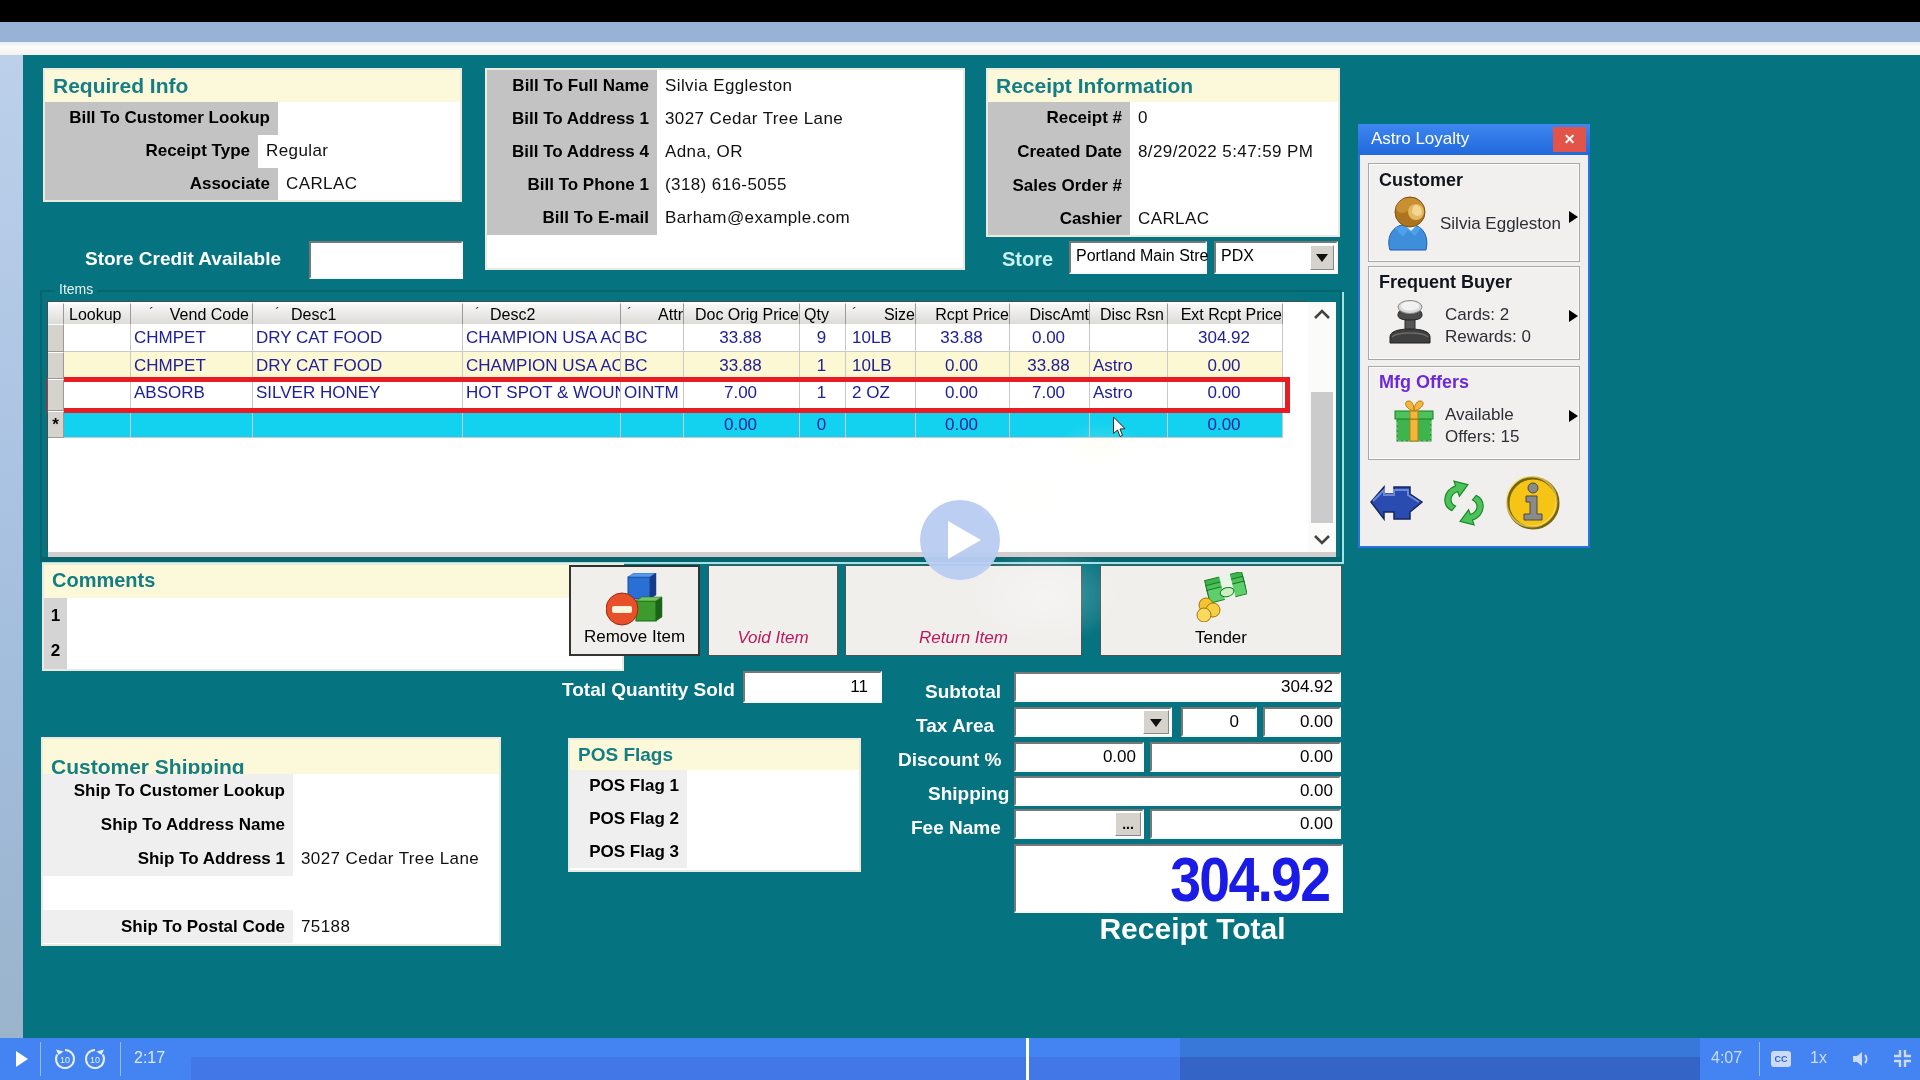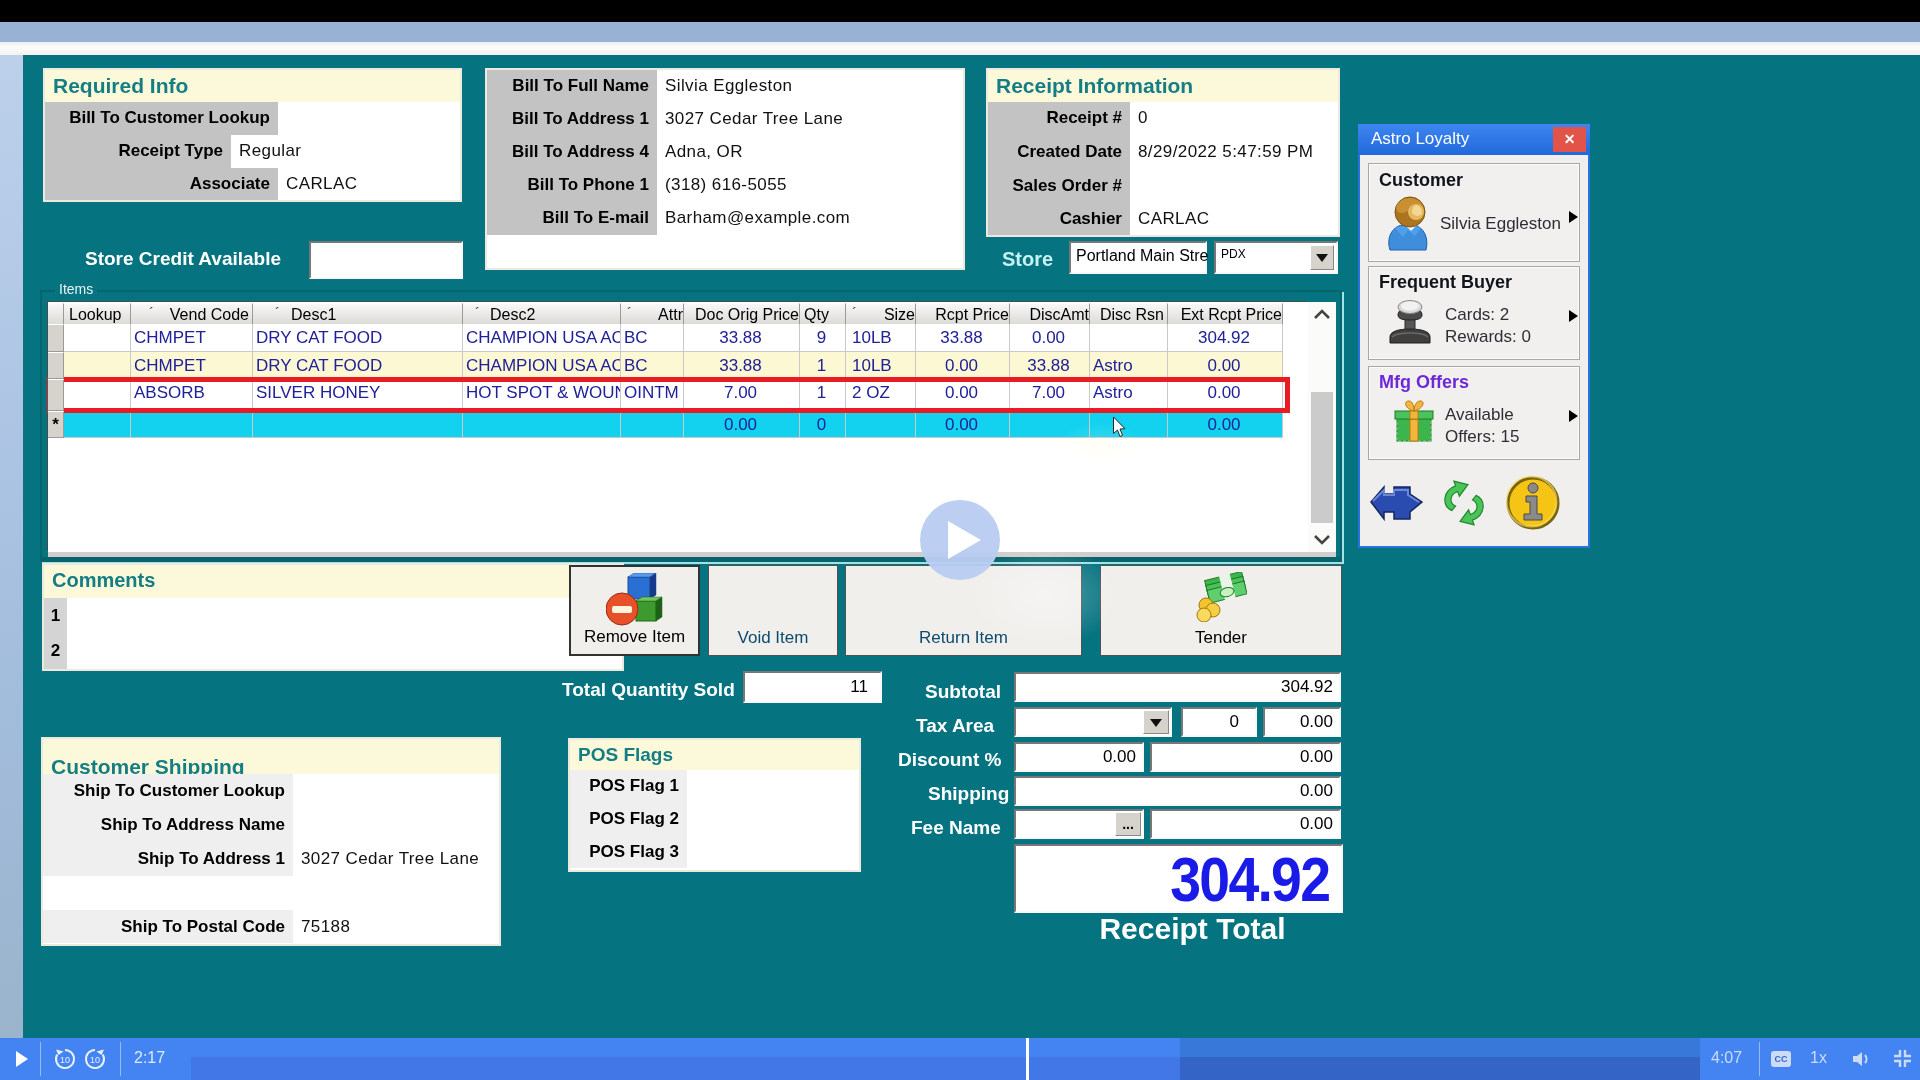--- a/index.html
+++ b/index.html
@@ -31,37 +31,37 @@
 .gc { position:absolute; top:0; height:100%; border-right:1px solid #c9c9c9; border-bottom:1px solid #c9c9c9; padding:4px 3px 0 3px; overflow:hidden; white-space:nowrap; }
 .gc.num { text-align:center; padding-right:5px; }
 
 .plabel.lite { background:#efefef; }
 .abox { background:#f1f0ee; border:1px solid #a8a8a8; box-shadow:inset 0 0 0 1px #fbfbfb; }
 
 
 .btn { background:#f1efec; border:1px solid #515151; }
 .btn .bico { position:absolute; left:0; right:0; top:6px; text-align:center; }
 .btn .btxt { position:absolute; left:0; right:0; bottom:7px; text-align:center; font-size:17px; color:#000; }
-.btn .btxt.dis { color:#0c4a6e; }
+.btn .btxt.dis { color:#be185d;font-style:italic; }
 </style>
 </head>
 <body>
 <div id="topblack" class="abs"></div>
 <div id="topblue" class="abs"></div>
 <div id="topwhite" class="abs"></div>
 <div id="sidebar" class="abs"></div>
 
 <div class="panel" style="left:43px; top:68px; width:419px; height:134px;">
   <div class="phead" style="height:32px;">Required Info</div>
   <div class="prow" style="height:33px;">
       <div class="plabel" style="width:233px; padding-top:6px;">Bill To Customer Lookup</div>
       <div class="pval" style="flex:1; padding-top:6px;"></div>
     </div>
   <div class="prow" style="height:33px;">
-      <div class="plabel" style="width:186px; padding-top:6px;">Receipt Type</div>
+      <div class="plabel" style="width:213px; padding-top:6px;">Receipt Type</div>
       <div class="pval" style="flex:1; padding-top:6px;">Regular</div>
     </div>
   <div class="prow" style="height:32px;">
       <div class="plabel" style="width:233px; padding-top:6px;">Associate</div>
       <div class="pval" style="flex:1; padding-top:6px;">CARLAC</div>
     </div>
 </div>
 
 <div class="abs wlabel" style="left:85px; top:248px; font-size:19px;">Store Credit Available</div>
 <div class="abs sunken" style="left:309px; top:241px; width:154px; height:38px;"></div>
@@ -104,21 +104,21 @@
       <div class="pval" style="flex:1; padding-top:6px;"></div>
     </div>
   <div class="prow" style="height:32px;">
       <div class="plabel" style="width:142px; padding-top:6px;">Cashier</div>
       <div class="pval" style="flex:1; padding-top:6px;">CARLAC</div>
     </div>
 </div>
 
 <div class="abs" style="left:1002px; top:248px; color:#c8f2f2; font-weight:bold; font-size:20px;">Store</div>
 <div class="abs sunken" style="left:1069px; top:241px; width:138px; height:33px; font-size:16px; padding:4px 0 0 5px; white-space:nowrap;">Portland Main Stre</div>
-<div class="abs sunken" style="left:1214px; top:241px; width:124px; height:33px; font-size:12px; padding:4px 0 0 5px;">PDX
+<div class="abs sunken" style="left:1214px; top:241px; width:124px; height:33px; font-size:16px; padding:4px 0 0 5px;">PDX
   <div class="abs" style="right:2px; top:2px; width:24px; height:25px; background:#d6d3cc; border:1px solid #888; border-top-color:#fff; border-left-color:#fff;">
     <div style="width:0; height:0; border-left:6px solid transparent; border-right:6px solid transparent; border-top:8px solid #111; margin:8px auto 0;"></div>
   </div>
 </div>
 
 <div class="abs" style="left:48px; top:551px; width:1288px; height:6px; background:#d1cecd;"></div>
 <div class="abs" style="left:40px; top:290px; width:1302px; height:272px; border:2px solid #05646c; border-bottom-width:5px; box-shadow:2px 2px 0 #9fe2e8;"></div>
 <div class="abs" style="left:55px; top:281px; color:#e8f4f4; font-size:14px; background:#067380; padding:0 4px;">Items</div>
 
 <div class="abs" id="grid" style="left:48px; top:302px; width:1260px; height:250px; background:#fff; font-size:16px; box-shadow:-1px -1px 0 #4a4a4a;">

